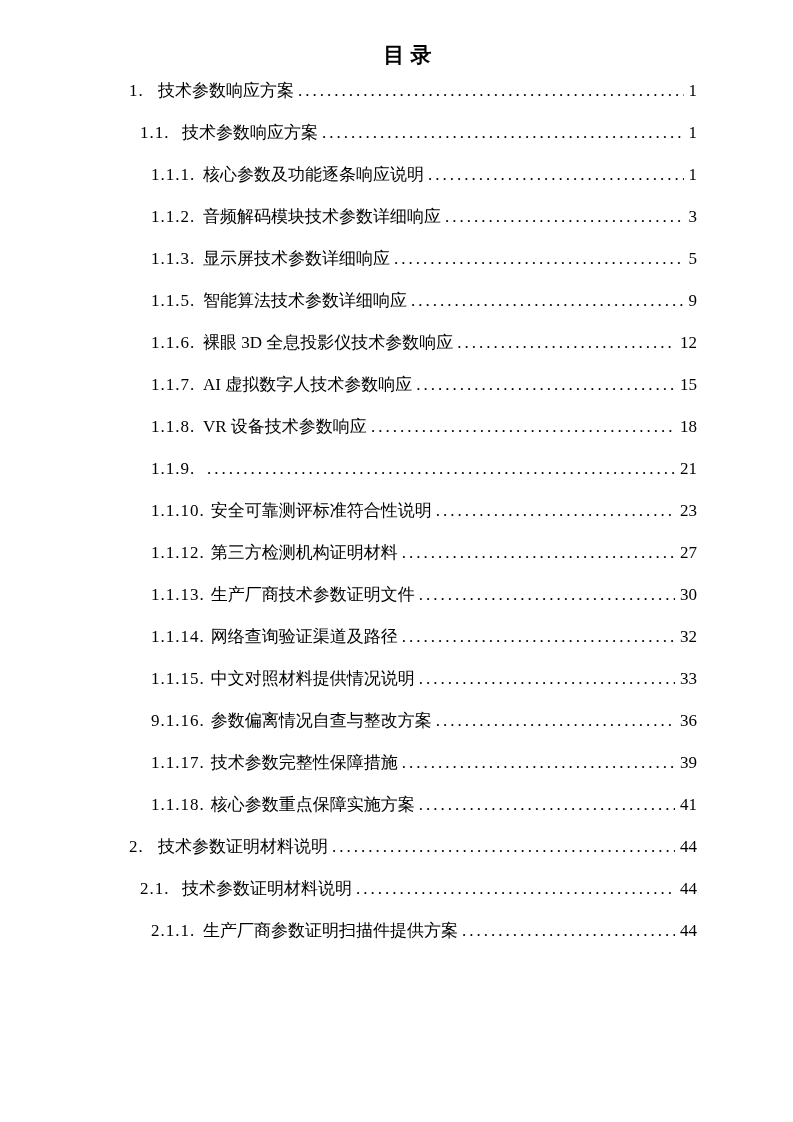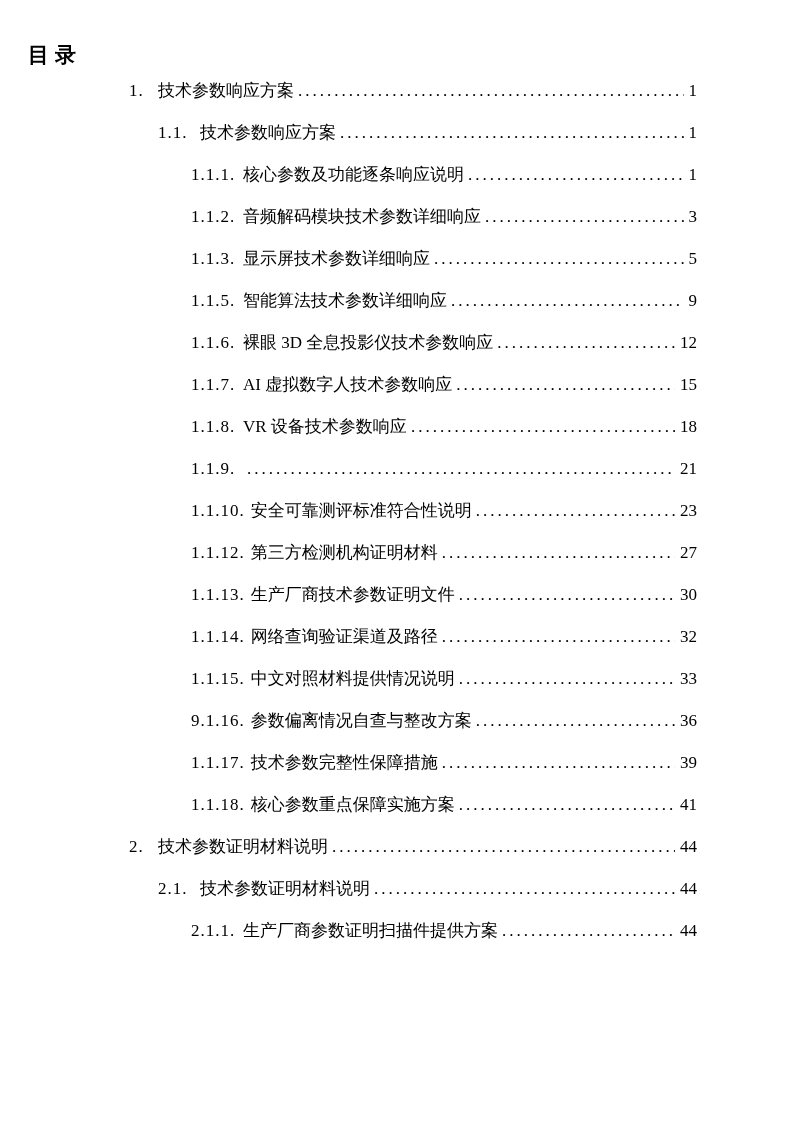--- a/index.html
+++ b/index.html
@@ -14,20 +14,21 @@
     background: #ffffff;
     color: #000000;
     font-family: "Liberation Serif", "DejaVu Serif", serif;
     overflow: hidden;
   }
   .title {
     margin: 0;
     padding: 40px 0 0 28px; 
     height: 30px;
     line-height: 30px;
+    text-align: center;
     font-size: 21px;
     font-weight: bold;
     letter-spacing: 6px;
   }
   .toc {
     margin: 0;
     padding: 0;
   }
   .toc-row {
     display: flex;
@@ -40,22 +41,22 @@
   }
   .lv1 { padding-left: 129px; }
   .lv2 { padding-left: 140px; }
   .lv3 { padding-left: 151px; }
   .num {
     flex: 0 0 auto;
     letter-spacing: 1px;
     padding-right: 6px;
   }
   .lv1 .num { min-width: 23px; }
-  .lv2 .num { min-width: 36px; margin-left: 18px; }
-  .lv3 .num { min-width: 46px; margin-left: 40px; }
+  .lv2 .num { min-width: 36px; }
+  .lv3 .num { min-width: 46px; }
   .label {
     flex: 0 1 auto;
     white-space: nowrap;
   }
   .dots {
     flex: 1 1 auto;
     overflow: hidden;
     white-space: nowrap;
     margin: 0 5px 0 4px;
     min-width: 8px;

